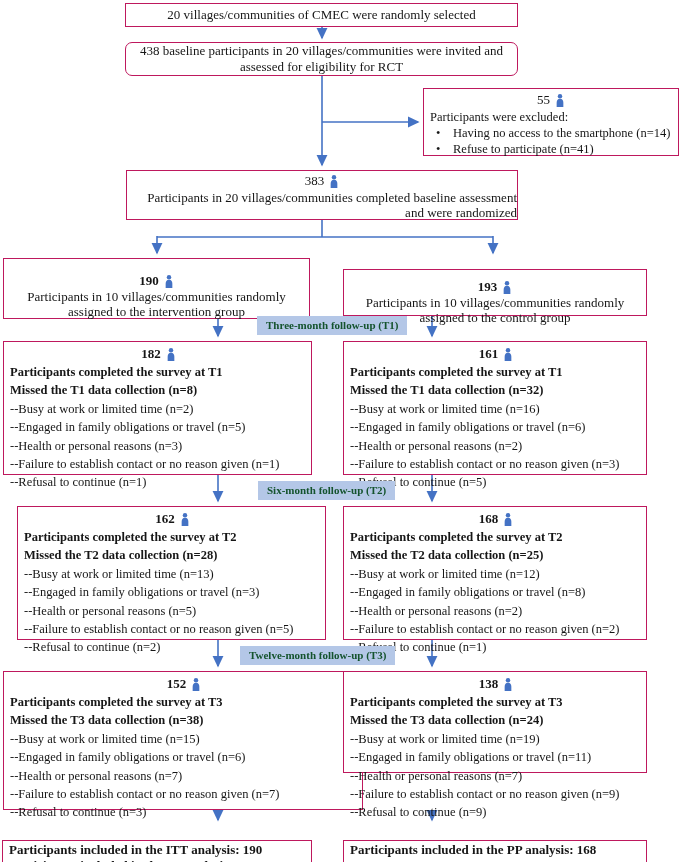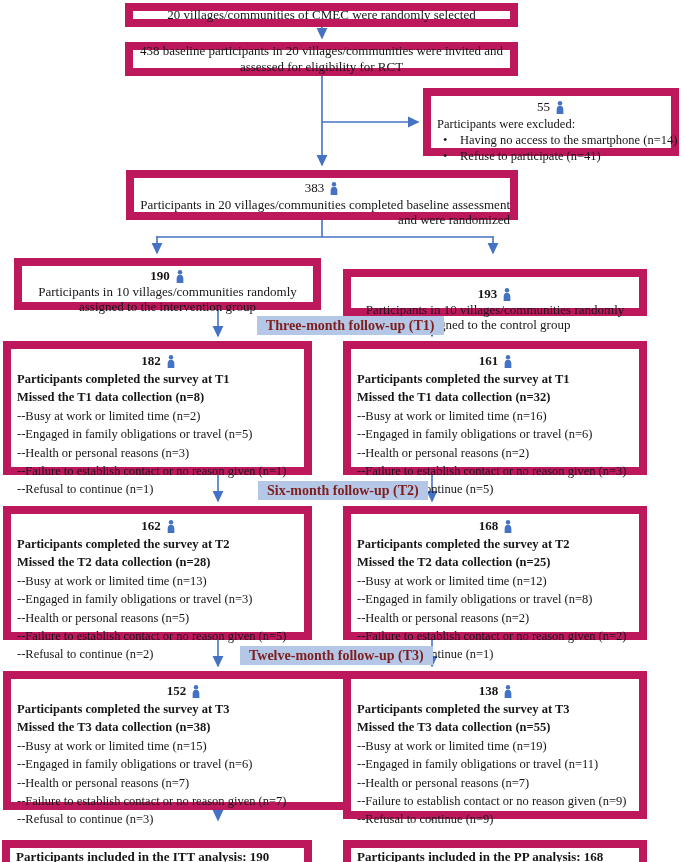--- a/index.html
+++ b/index.html
@@ -4,37 +4,37 @@
 <style>
   html,body{margin:0;padding:0;background:#ffffff;}
   #stage{
     position:relative;width:685px;height:862px;background:#ffffff;
     font-family:"Liberation Serif","DejaVu Serif",serif;
     color:#161616;overflow:hidden;
   }
   svg.connectors{position:absolute;left:0;top:0;z-index:1;}
   .box{
     position:absolute;box-sizing:border-box;background:#ffffff;
-    border:8px solid #be185d;z-index:2;font-size:13px;line-height:16px;
+    border:1px solid #be185d;z-index:2;font-size:13px;line-height:16px;
   }
   .center{display:flex;flex-direction:column;justify-content:center;text-align:center;}
   .count-line{display:flex;justify-content:center;align-items:center;gap:5px;height:18px;}
   .count-line .num{font-size:13px;text-align:center;}
   .count-line .num.bold{font-weight:bold;}
   svg.person{width:10px;height:13px;fill:#4472c4;flex:0 0 auto;}
   .fbox{padding:3px 4px 0 6px;font-size:12.5px;line-height:18.4px;}
   .fbox .line{white-space:nowrap;}
   .bold{font-weight:bold;}
   .excl{padding:2px 6px 0 6px;font-size:12.5px;line-height:16.2px;}
   .excl .line{white-space:nowrap;}
   .bullet{padding-left:6px;}
   .bullet::before{content:"\2022";display:inline-block;width:17px;}
   .flabel{
-    position:absolute;z-index:3;background:#b4c7e7;color:#7f1d1d;
-    font-size:14px;font-weight:bold;padding:2px 9px;white-space:nowrap;
+    position:absolute;z-index:3;background:#b4c7e7;color:#14532d;
+    font-size:11px;font-weight:bold;padding:2px 9px;white-space:nowrap;
     line-height:15px;
   }
   .abox{padding:1px 4px 10px 6px;font-size:13px;line-height:15.5px;font-weight:bold;margin-top:16px;}
   .abox .line{white-space:nowrap;}
 </style>
 </head>
 <body>
 
 <div id="stage">
 
@@ -69,21 +69,21 @@
       <line x1="432" y1="640" x2="432" y2="666" marker-end="url(#ah)"></line>
       <line x1="218" y1="810" x2="218" y2="820" marker-end="url(#ah)"></line>
       <line x1="432" y1="810" x2="432" y2="820" marker-end="url(#ah)"></line>
     </g>
   </svg>
 
   <div class="box center" style="left:125px;top:3px;width:393px;height:24px;">
     <div>20 villages/communities of CMEC were randomly selected</div>
   </div>
 
-  <div class="box center" style="left:125px;top:42px;width:393px;height:34px;">
+  <div class="box center" style="left:125px;top:42px;width:393px;height:34px;border-radius:7px;">
     <div>438 baseline participants in 20 villages/communities were invited and assessed for eligibility for RCT</div>
   </div>
 
   <div class="box excl" style="left:423px;top:88px;width:256px;height:68px;">
     <div class="count-line">
       <span class="num">55</span>
       <svg class="person" viewBox="0 0 10 14">
           <use href="#person-shape"></use>
         </svg>
     </div>
@@ -97,21 +97,21 @@
   <div class="box" style="left:126px;top:170px;width:392px;height:50px;padding-top:1px;">
     <div class="count-line">
       <span class="num">383</span>
       <svg class="person" viewBox="0 0 10 14">
           <use href="#person-shape"></use>
         </svg>
     </div>
     <div style="text-align:right;line-height:15px;">Participants in 20 villages/communities completed baseline assessment and were randomized</div>
   </div>
 
-  <div class="box" style="left:14px;top:258px;width:307px;height:52px;padding-top:1px;">
+  <div class="box" style="left:3px;top:258px;width:307px;height:61px;padding-top:13px;">
     <div class="count-line">
       <span class="num bold">190</span>
       <svg class="person" viewBox="0 0 10 14">
           <use href="#person-shape"></use>
         </svg>
     </div>
     <div style="text-align:center;line-height:14.5px;">Participants in 10 villages/communities randomly assigned to the intervention group</div>
   </div>
 
   <div class="box" style="left:343px;top:269px;width:304px;height:47px;padding-top:8px;">
@@ -157,21 +157,21 @@
     <div class="line bold">Missed the T1 data collection (n=32)</div>
     <div>
         <div class="line">--Busy at work or limited time (n=16)</div>
         <div class="line">--Engaged in family obligations or travel (n=6)</div>
         <div class="line">--Health or personal reasons (n=2)</div>
         <div class="line">--Failure to establish contact or no reason given (n=3)</div>
         <div class="line">--Refusal to continue (n=5)</div>
       </div>
   </div>
 
-  <div class="box fbox" style="left:3px;top:506px;width:309px;height:134px;">
+  <div class="box fbox" style="left:17px;top:506px;width:309px;height:134px;">
     <div class="count-line">
       <span class="num bold">162</span>
       <svg class="person" viewBox="0 0 10 14">
           <use href="#person-shape"></use>
         </svg>
     </div>
     <div class="line bold">Participants completed the survey at T2</div>
     <div class="line bold">Missed the T2 data collection (n=28)</div>
     <div>
         <div class="line">--Busy at work or limited time (n=13)</div>
@@ -211,29 +211,29 @@
     <div class="line bold">Missed the T3 data collection (n=38)</div>
     <div>
         <div class="line">--Busy at work or limited time (n=15)</div>
         <div class="line">--Engaged in family obligations or travel (n=6)</div>
         <div class="line">--Health or personal reasons (n=7)</div>
         <div class="line">--Failure to establish contact or no reason given (n=7)</div>
         <div class="line">--Refusal to continue (n=3)</div>
       </div>
   </div>
 
-  <div class="box fbox" style="left:343px;top:671px;width:304px;height:148px;">
+  <div class="box fbox" style="left:343px;top:671px;width:304px;height:102px;">
     <div class="count-line">
       <span class="num bold">138</span>
       <svg class="person" viewBox="0 0 10 14">
           <use href="#person-shape"></use>
         </svg>
     </div>
     <div class="line bold">Participants completed the survey at T3</div>
-    <div class="line bold">Missed the T3 data collection (n=55)</div>
+    <div class="line bold">Missed the T3 data collection (n=24)</div>
     <div>
         <div class="line">--Busy at work or limited time (n=19)</div>
         <div class="line">--Engaged in family obligations or travel (n=11)</div>
         <div class="line">--Health or personal reasons (n=7)</div>
         <div class="line">--Failure to establish contact or no reason given (n=9)</div>
         <div class="line">--Refusal to continue (n=9)</div>
       </div>
   </div>
 
   <div class="box abox" style="left:2px;top:824px;width:310px;height:36px;">

